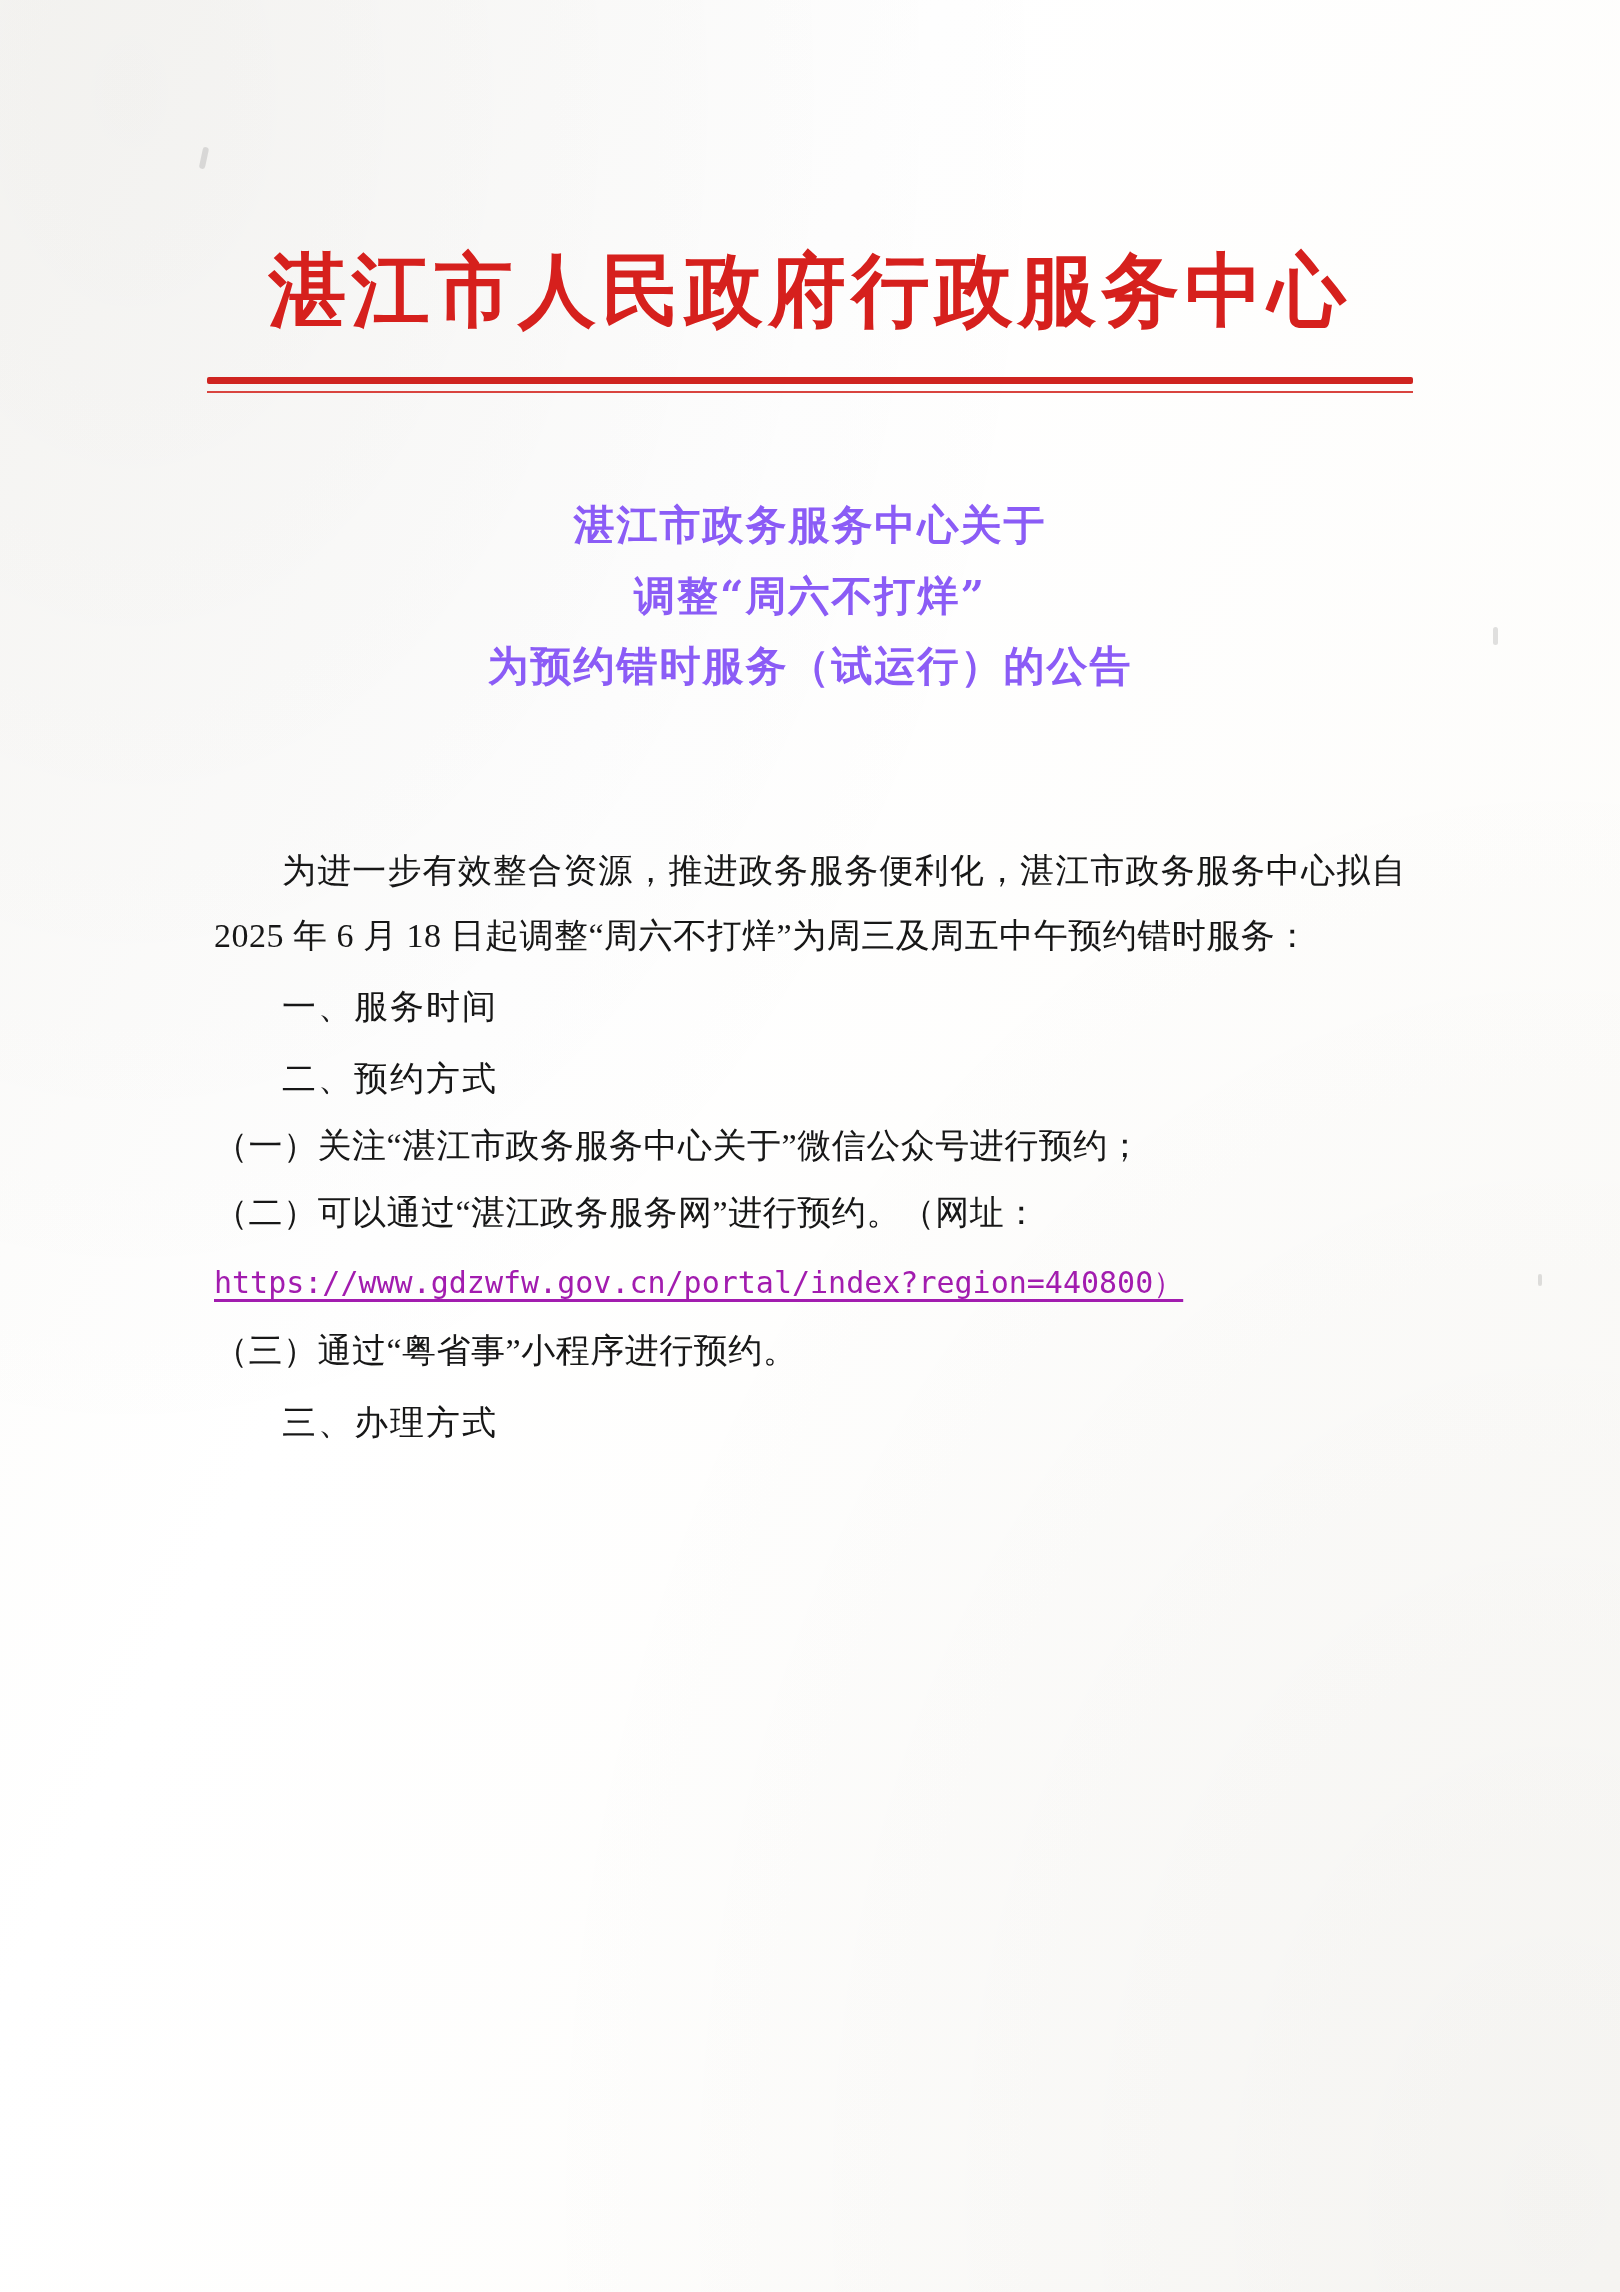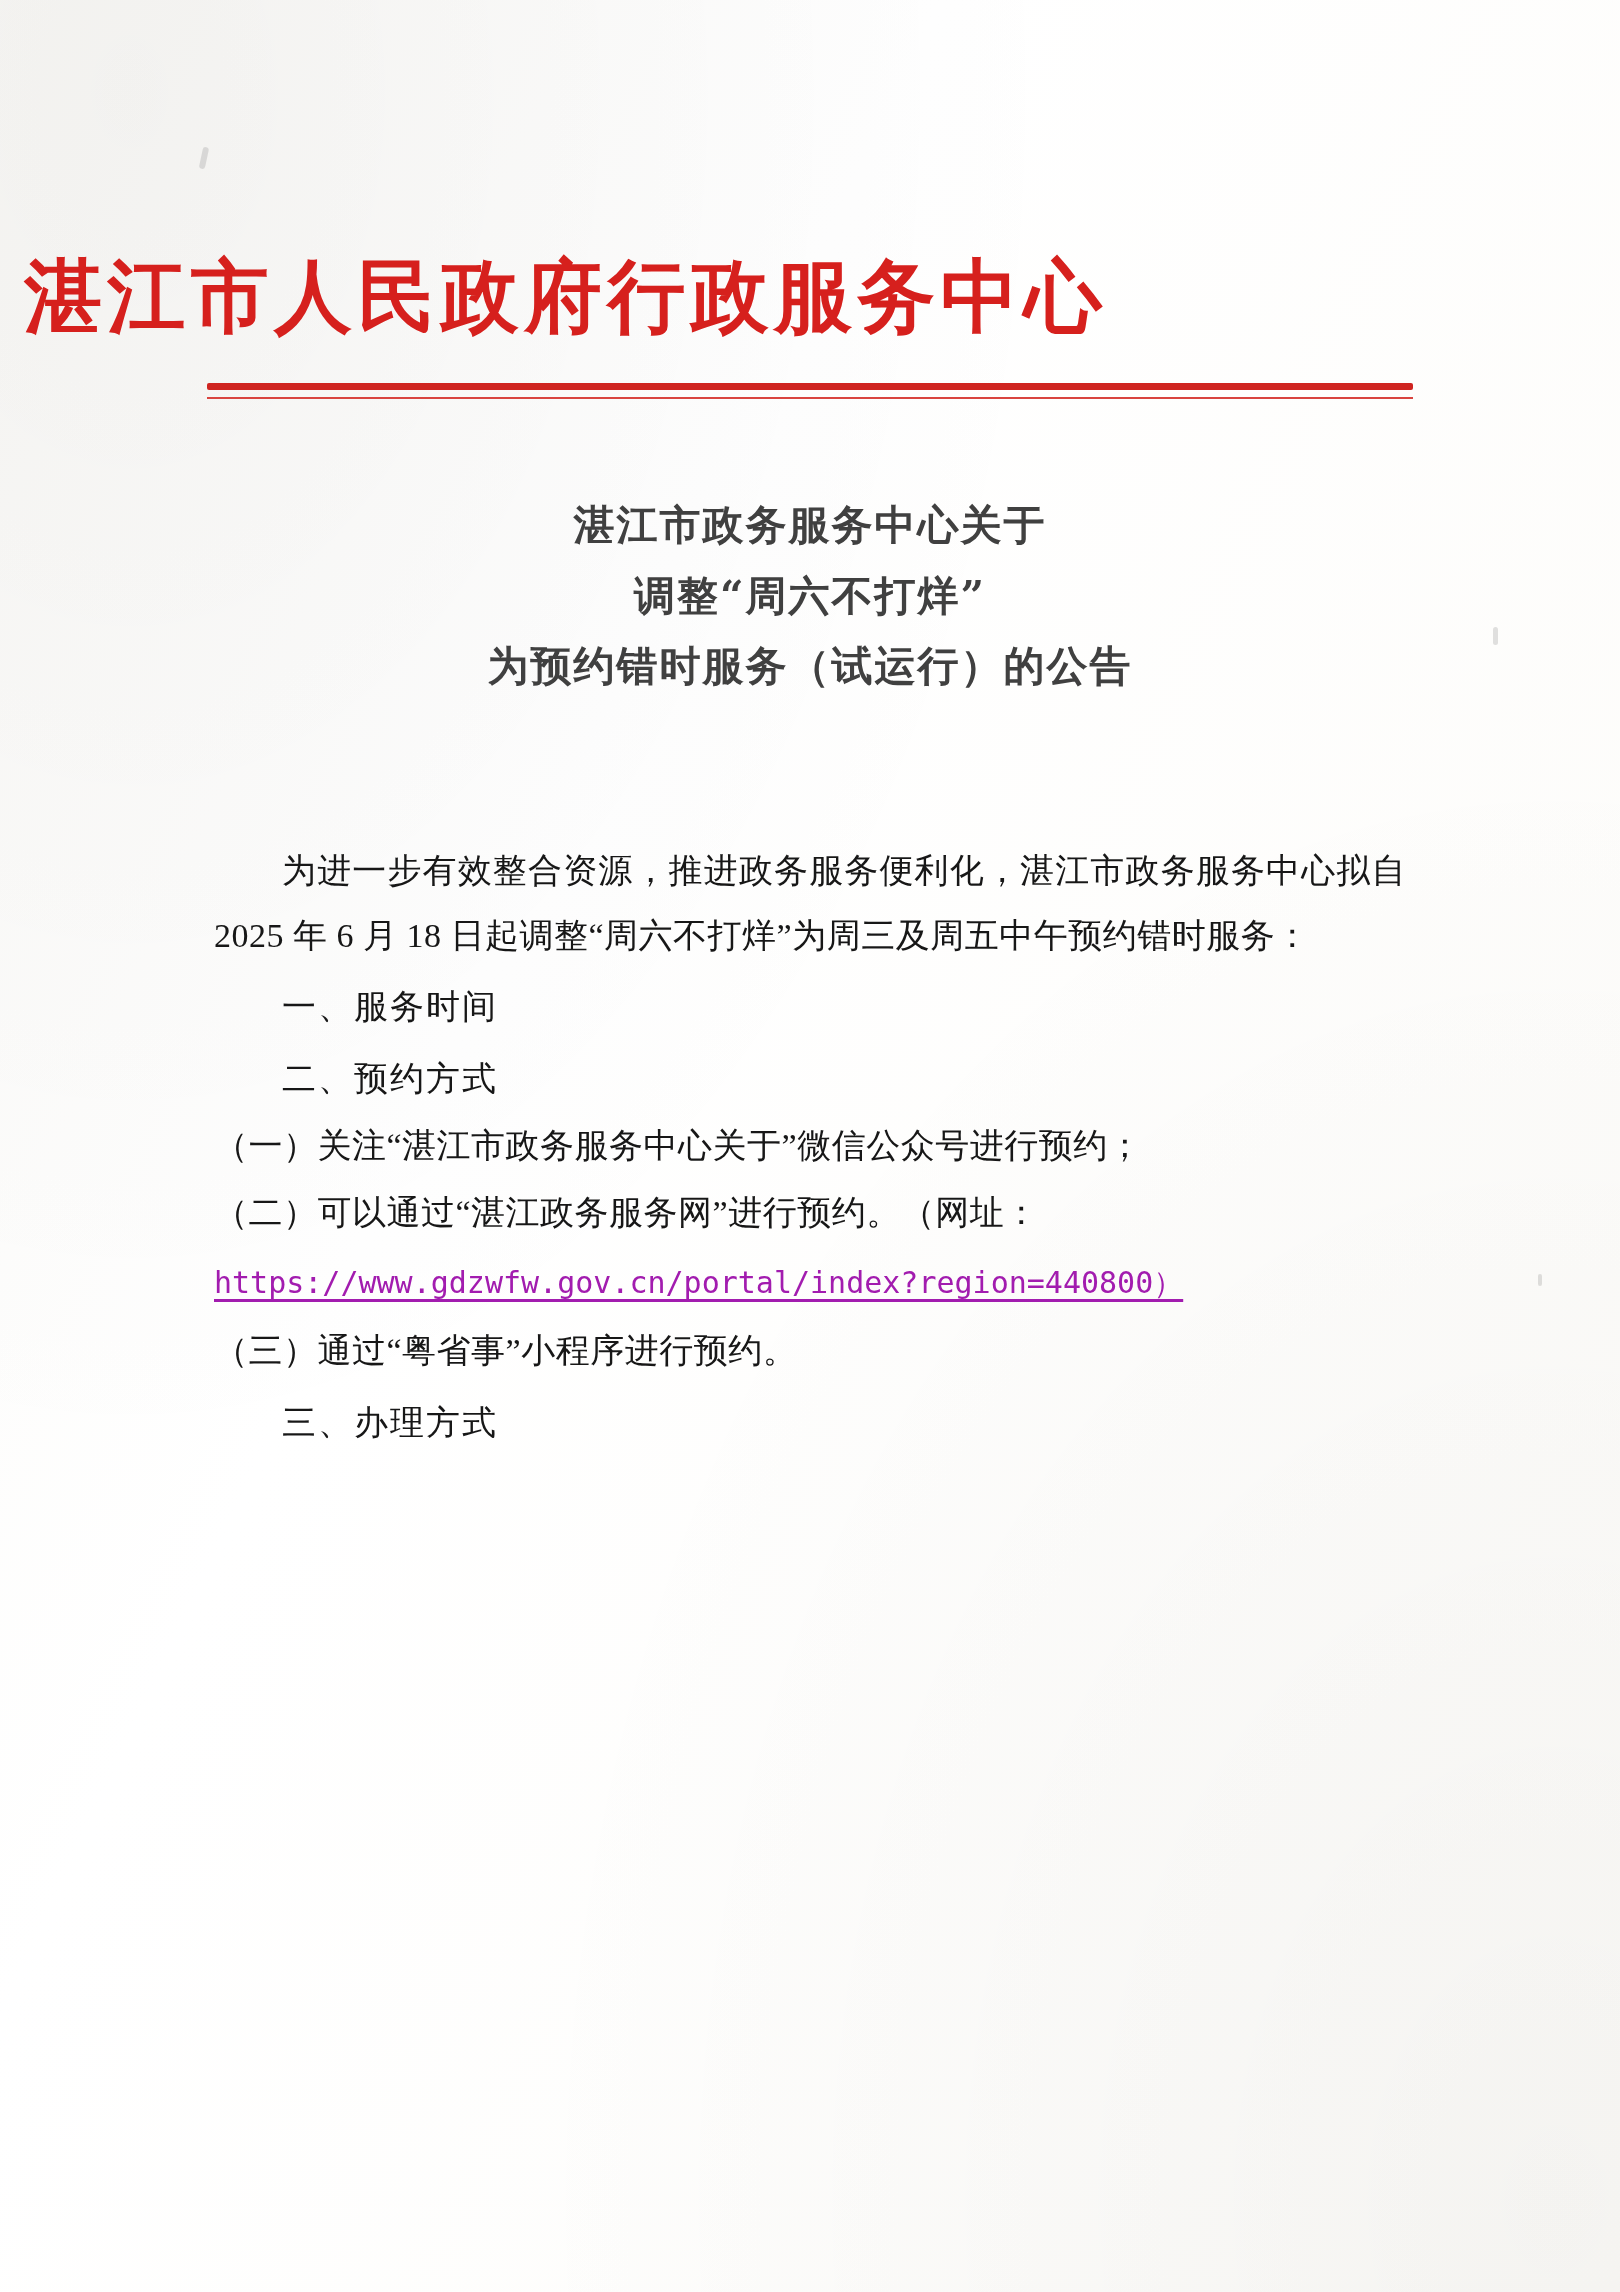--- a/index.html
+++ b/index.html
@@ -37,21 +37,22 @@
     position: absolute;
     inset: 0;
     padding: 0;
   }
 
   
   .letterhead {
     position: absolute;
     left: 0;
     right: 0;
-    top: 256px;
+    top: 250px;
+    text-align: center;
   }
   .letterhead-title {
     font-family: "DejaVu Serif", "Liberation Serif", serif;
     font-weight: bold;
     font-size: 80px;
     letter-spacing: 5.9px;
     color: #d6201d;
     line-height: 1;
     white-space: nowrap;
     transform: scaleX(0.97);
@@ -79,21 +80,21 @@
   .doc-title {
     position: absolute;
     left: 0;
     right: 0;
     top: 490px;
     text-align: center;
     font-family: "DejaVu Serif", "Liberation Serif", serif;
     font-weight: bold;
     font-size: 41px;
     line-height: 1.72;
-    color: #404040;
+    color: #8b5cf6;
     letter-spacing: 2px;
   }
   .doc-title div { white-space: nowrap; }
 
   
   .body-wrap {
     position: absolute;
     left: 214px;
     right: 214px;
     top: 838px;

